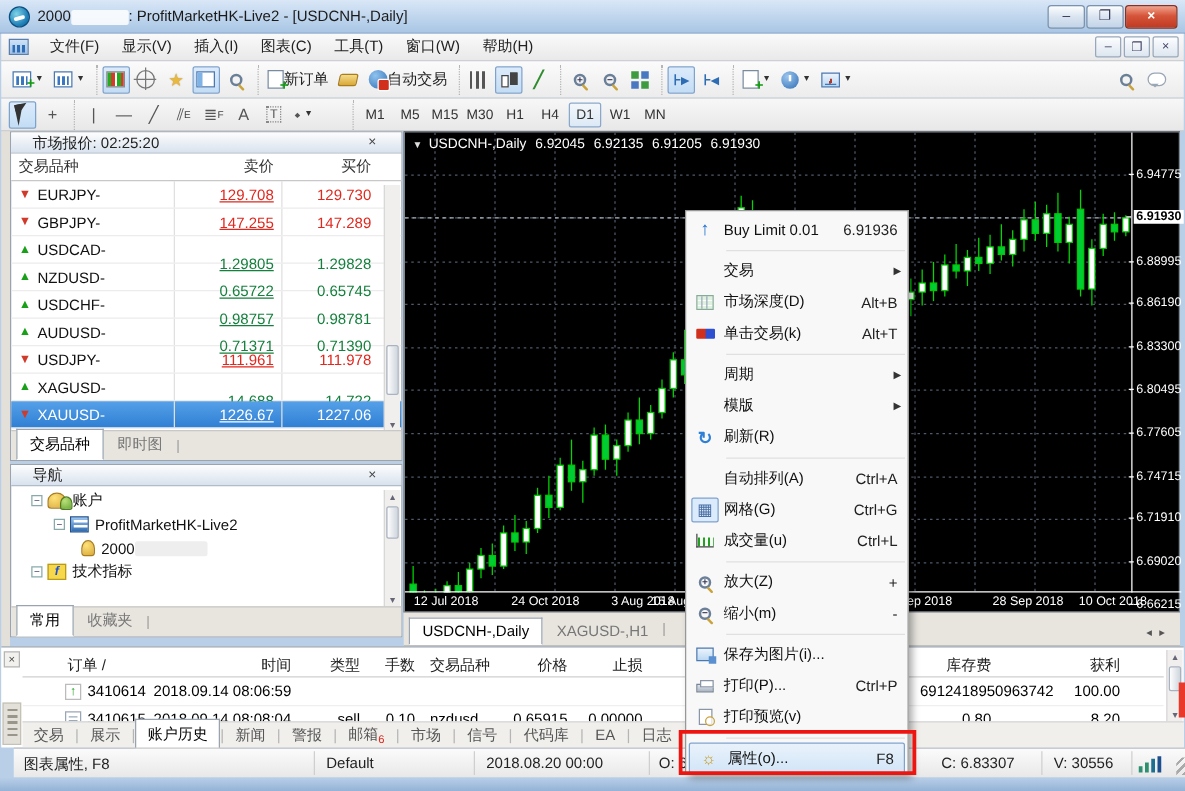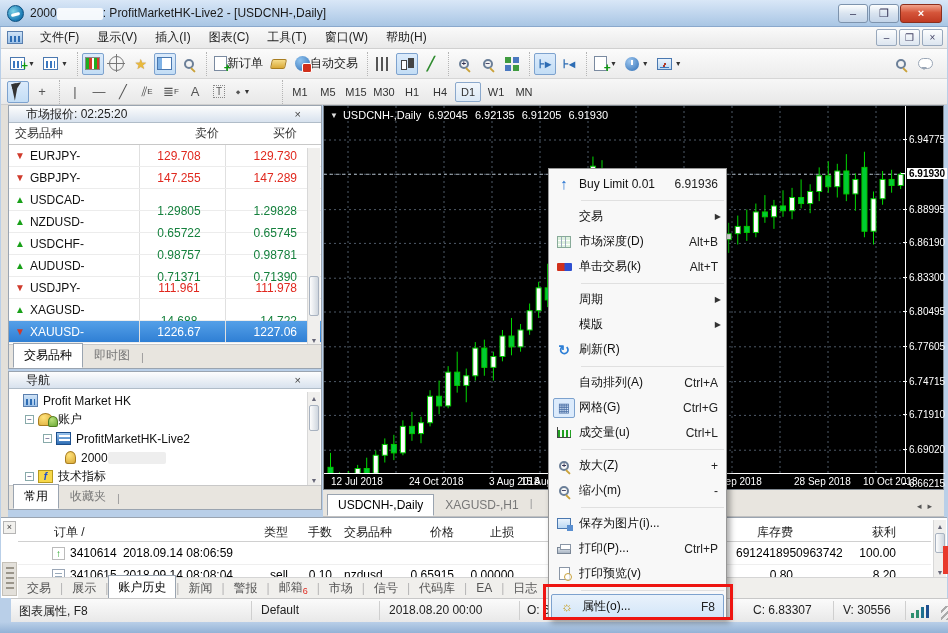--- a/index.html
+++ b/index.html
@@ -89,21 +89,21 @@
 
   
   .left-grip{position:absolute;left:1px;top:105px;width:7px;height:492px;background:#e3e0da;}
   .panel{position:absolute;background:#fff;border:1px solid #9aa4b0;}
   .panel-title{height:17px;background:linear-gradient(#fdfdfd,#d8e2ee);border-bottom:1px solid #b0bcc8;
      display:flex;align-items:center;padding:0 17px;font-size:12px;color:#222;}
   .panel-close{margin-left:auto;font-size:11px;color:#444;padding:0 3px;}
   .mw-header{display:flex;height:22px;border-bottom:1px solid #c8c8c8;background:#fff;align-items:center;font-size:12px;color:#333;}
   .mw-row{display:flex;height:22px;align-items:center;border-bottom:1px solid #ececec;font-size:12px;position:relative;}
   .mw-row .sym{width:130px;padding-left:6px;display:flex;align-items:center;color:#111;}
-  .mw-row .bid{width:86px;text-align:center;padding-right:6px;}
+  .mw-row .bid{width:86px;text-align:right;padding-right:6px;text-decoration:underline;}
   .mw-row .ask{width:78px;text-align:right;padding-right:6px;}
   .arrow-up{color:#18a018;font-size:10px;margin-right:5px;}
   .arrow-down{color:#d03a2b;font-size:10px;margin-right:5px;}
   .price-up{color:#15803d;margin-top:22px;}
   .price-down{color:#e0281e;}
   .mw-row.selected{background:linear-gradient(#55a0e8,#2f7fd4);color:#fff;}
   .mw-row.selected .sym,.mw-row.selected .bid,.mw-row.selected .ask{color:#fff;}
   .colsep{position:absolute;top:0;bottom:0;width:1px;background:#e0e0e0;}
   .tabstrip{display:flex;align-items:flex-end;height:24px;background:#e8e5df;border-top:1px solid #c8c8c8;padding-left:4px;}
   .tab{padding:3px 10px;font-size:12px;color:#777;border:1px solid transparent;position:relative;}
@@ -510,24 +510,20 @@
       <span class="tabsep">|</span>
     </div>
   </div>
 
   <div class="panel" style="left:8px;top:371px;width:314px;height:139px;">
     <div class="panel-title">
       <span>导航</span>
       <span class="panel-close">×</span>
     </div>
     <div style="position:relative;padding:2px 0 0 6px;">
-      <div class="nav-item" style="padding-left:8px;">
-        <span class="ni ni-mt"></span>
-        <span>Profit Market HK</span>
-      </div>
       <div class="nav-item" style="padding-left:10px;">
         <span class="expander">−</span>
         <span class="ni ni-acc"></span>
         <span>账户</span>
       </div>
       <div class="nav-item" style="padding-left:28px;">
         <span class="expander">−</span>
         <span class="ni ni-srv"></span>
         <span>ProfitMarketHK-Live2</span>
       </div>
@@ -746,20 +742,21 @@
     <div class="tab">XAGUSD-,H1</div>
     <span class="tabsep">|</span>
     <div class="tab-arrows">◂▸</div>
   </div>
 
   <div class="terminal">
     <div class="term-close">×</div>
     <div class="term-grip"></div>
     <div class="term-head" id="term-head">
         <span class="th" style="left: 36px;">订单 /</span>
+        <span class="th" style="left: 0px; width: 215px; text-align: right;">时间</span>
         <span class="th" style="left: 0px; width: 270px; text-align: right;">类型</span>
         <span class="th" style="left: 0px; width: 314px; text-align: right;">手数</span>
         <span class="th" style="left: 326px;">交易品种</span>
         <span class="th" style="left: 0px; width: 436px; text-align: right;">价格</span>
         <span class="th" style="left: 0px; width: 496px; text-align: right;">止损</span>
         <span class="th" style="left: 0px; width: 700px; text-align: right;">价格</span>
         <span class="th" style="left: 0px; width: 775px; text-align: right;">库存费</span>
         <span class="th" style="left: 0px; width: 878px; text-align: right;">获利</span>
       </div>
     <div class="term-rows" id="term-rows">

